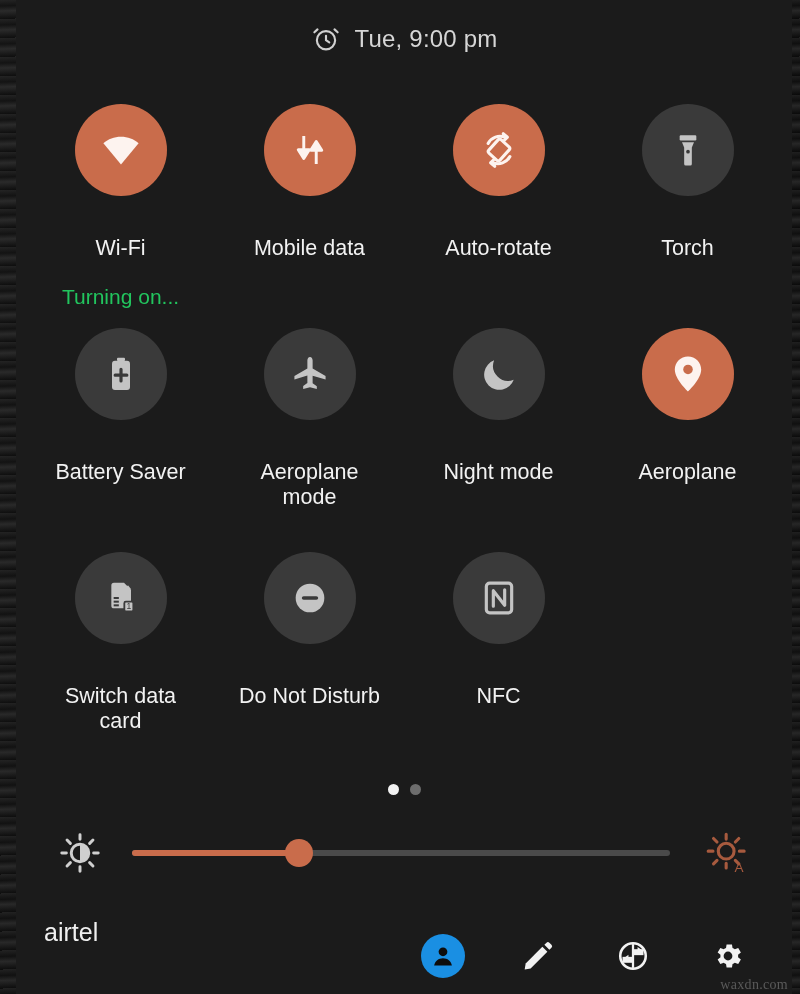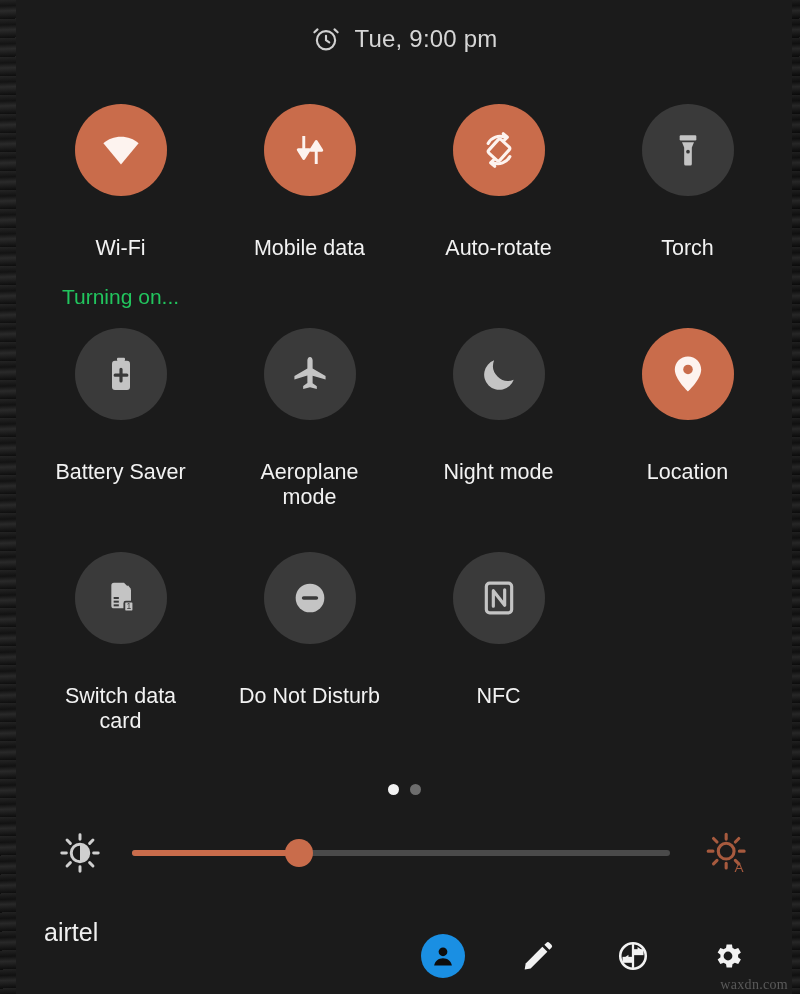--- a/index.html
+++ b/index.html
@@ -288,21 +288,21 @@
       <div class="tile-label">Night mode</div>
     </div>
 
     <div class="tile on">
       <div class="circle">
         <svg class="icon-svg" width="44" height="44" viewBox="0 0 24 24">
           <path d="M12 2.4c-4 0-7.2 3.2-7.2 7.2 0 5.3 7.2 12 7.2 12s7.2-6.7 7.2-12c0-4-3.2-7.2-7.2-7.2z" fill="#fdf3ef"></path>
           <circle cx="12" cy="9.5" r="2.6" fill="#c96c4b"></circle>
         </svg>
       </div>
-      <div class="tile-label">Location</div>
+      <div class="tile-label">Aeroplane</div>
     </div>
 
     <div class="tile">
       <div class="circle">
         <svg class="icon-svg" width="40" height="40" viewBox="0 0 24 24">
           <path d="M6.2 4.4a1.6 1.6 0 0 1 1.6-1.6h6l4.2 4.2v9.6a1.6 1.6 0 0 1-1.6 1.6H7.8a1.6 1.6 0 0 1-1.6-1.6z" fill="#c4c4c4"></path>
           <rect x="7.6" y="11.4" width="3.1" height="1.2" fill="#3a3a3a"></rect>
           <rect x="7.6" y="13.6" width="3.1" height="1.2" fill="#3a3a3a"></rect>
           <rect x="7.6" y="15.8" width="3.1" height="1.2" fill="#3a3a3a"></rect>
           <path d="M16.2 4.3l1.9 2.4h-3.8z" fill="#c4c4c4"></path>

